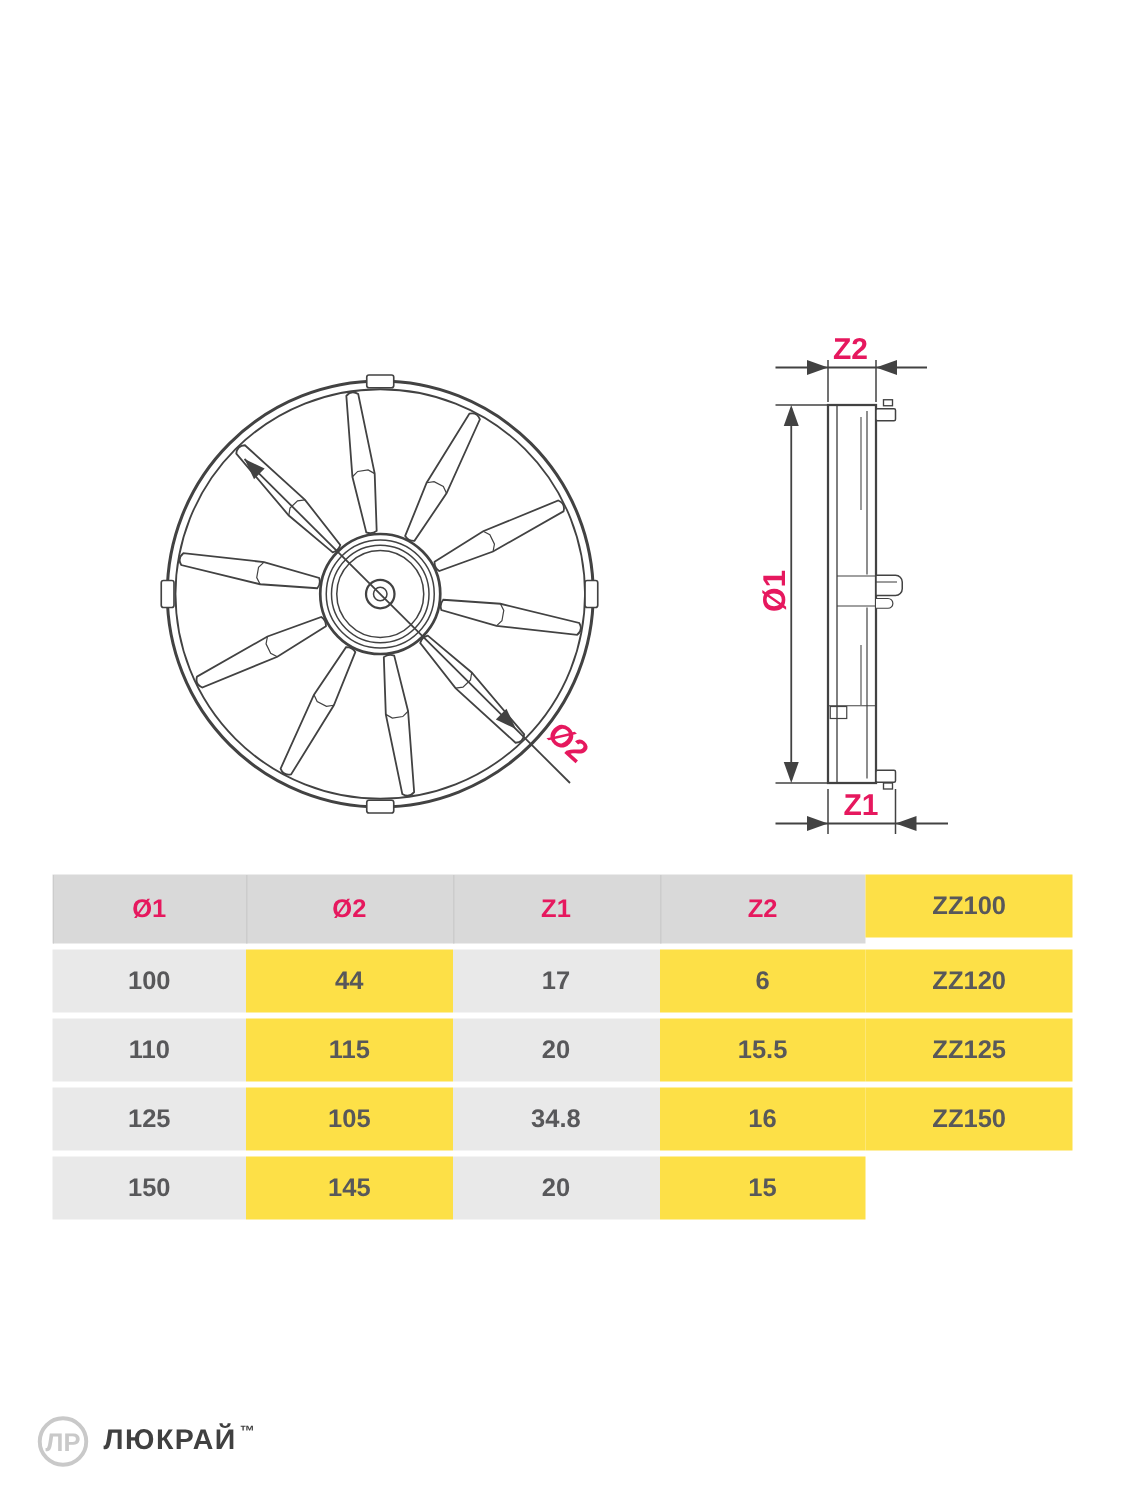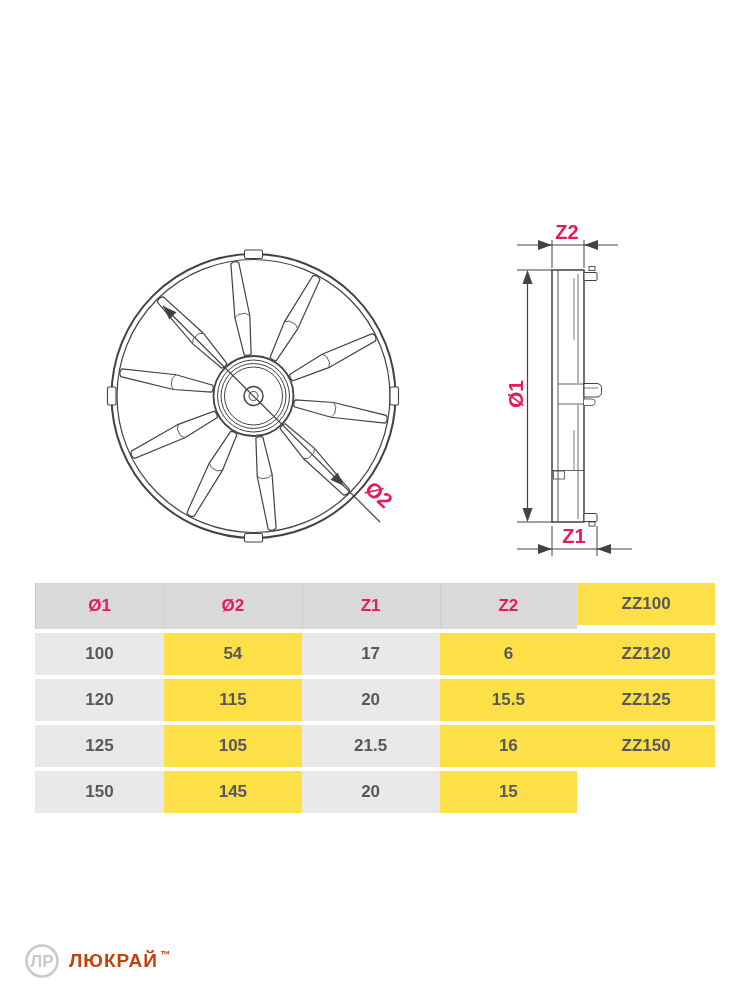--- a/index.html
+++ b/index.html
@@ -15,21 +15,21 @@
               font-weight:bold;font-size:17px;color:#58585a;text-align:center;}
   .spec-table>div{display:flex;align-items:center;justify-content:center;}
   .th{background:#d9d9d9;height:46px;}
   .th.sep{box-shadow:inset 1px 0 0 #cccccc;}
   .th.accent{color:#e6185e;}
   .td{height:42px;}
   .td.light{background:#fde047;}
   .td.dark{background:#e9e9e9;}
 
   
-  .logo{position:absolute;left:22px;top:941px;display:flex;align-items:center;color:#c2410c;}
+  .logo{position:absolute;left:22px;top:941px;display:flex;align-items:center;color:#404040;}
   .logo-icon{margin-right:7px;}
   .logo-name{font-size:19px;font-weight:bold;letter-spacing:1px;line-height:38px;}
   .logo-tm{font-size:10px;font-weight:bold;align-self:flex-start;margin:8px 0 0 2px;}
 </style>
 </head>
 <body>
 
 <div class="page">
 
   <svg class="drawing-svg" width="750" height="580" viewBox="0 0 750 580">
@@ -137,34 +137,34 @@
   </svg>
 
   <div class="spec-table">
     <div class="th sep accent">Ø1</div>
     <div class="th sep accent">Ø2</div>
     <div class="th sep accent">Z1</div>
     <div class="th sep accent">Z2</div>
 
     <div class="td light">ZZ100</div>
     <div class="td dark">100</div>
-    <div class="td light">54</div>
+    <div class="td light">44</div>
     <div class="td dark">17</div>
     <div class="td light">6</div>
 
     <div class="td light">ZZ120</div>
-    <div class="td dark">120</div>
+    <div class="td dark">110</div>
     <div class="td light">115</div>
     <div class="td dark">20</div>
     <div class="td light">15.5</div>
 
     <div class="td light">ZZ125</div>
     <div class="td dark">125</div>
     <div class="td light">105</div>
-    <div class="td dark">21.5</div>
+    <div class="td dark">34.8</div>
     <div class="td light">16</div>
 
     <div class="td light">ZZ150</div>
     <div class="td dark">150</div>
     <div class="td light">145</div>
     <div class="td dark">20</div>
     <div class="td light">15</div>
   </div>
 
   <div class="logo">

